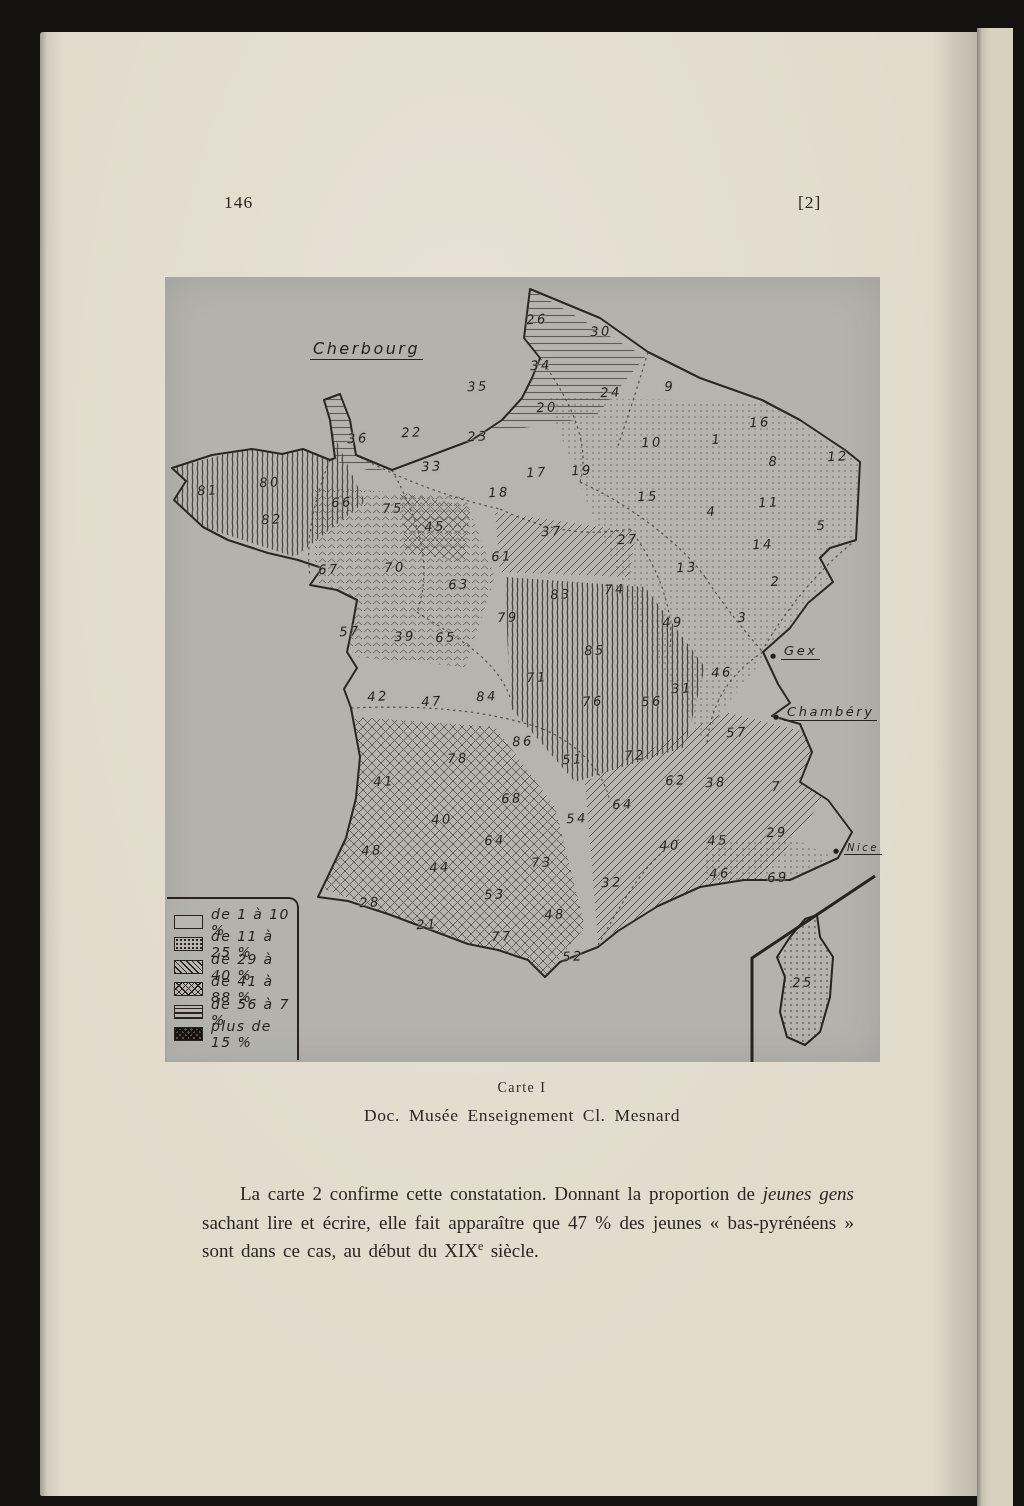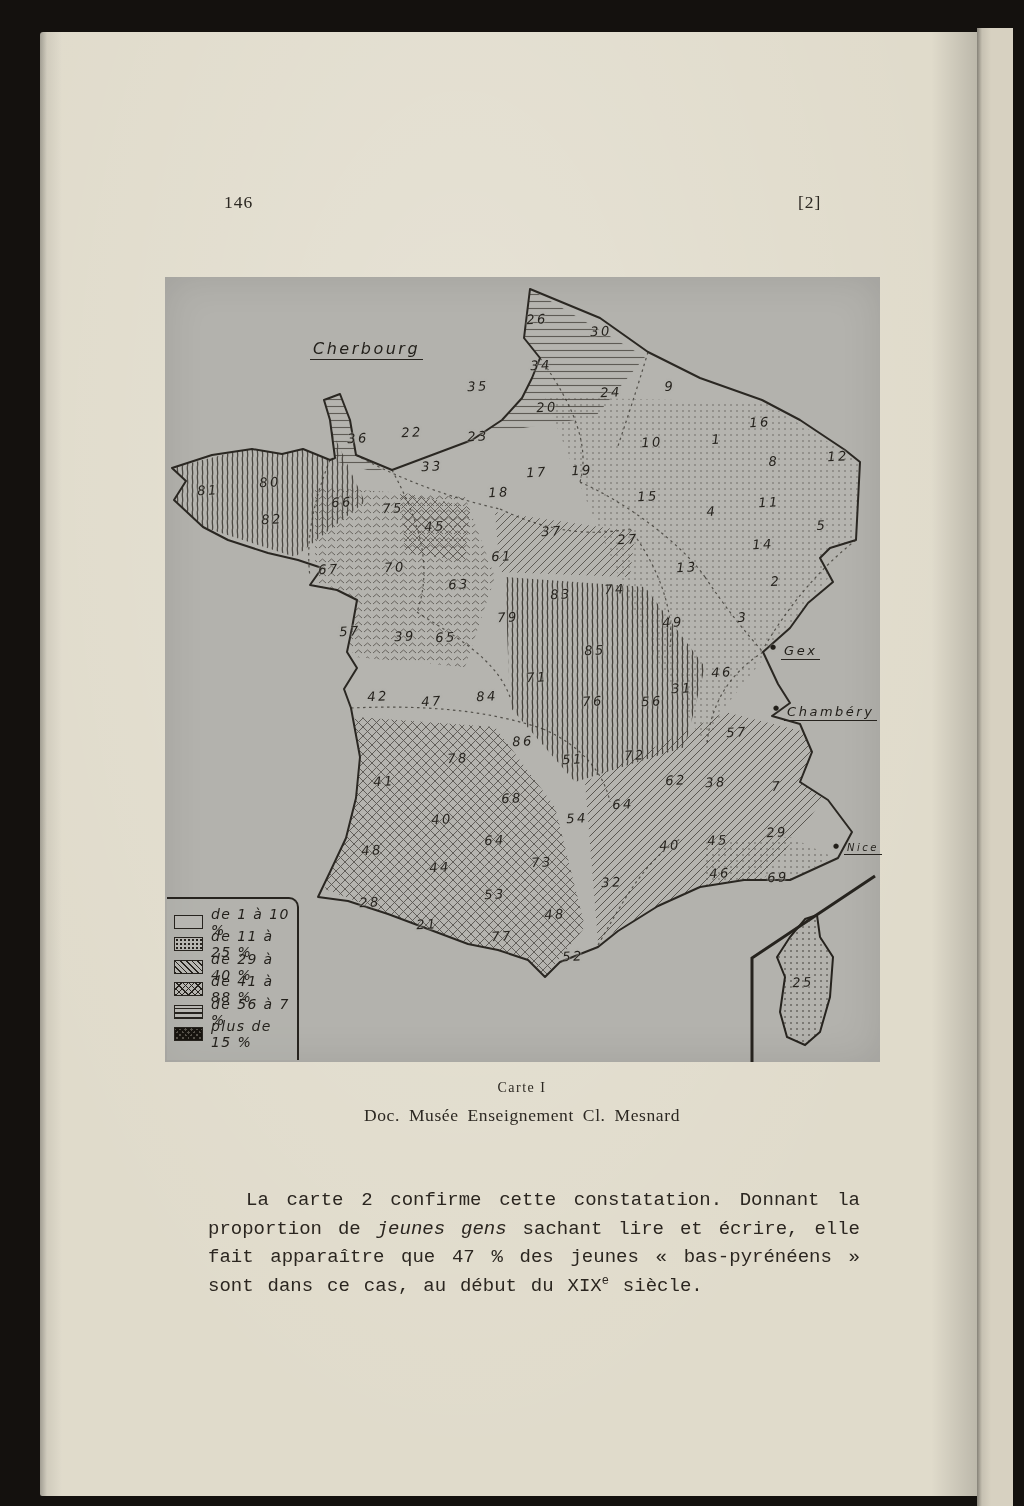--- a/index.html
+++ b/index.html
@@ -34,21 +34,21 @@
   .photo svg{position:absolute;left:0;top:0;}
 
   .numbers-layer,.labels-layer{position:absolute;left:0;top:0;width:715px;height:785px;pointer-events:none;}
   .dept-num{
     position:absolute;transform:translate(-50%,-55%) rotate(-3deg);
     font-family:"DejaVu Sans",sans-serif;font-style:italic;
     font-size:13px;letter-spacing:2.5px;color:#26231e;white-space:nowrap;
     text-shadow:0 0 2px rgba(179,178,173,.95),0 0 3px rgba(179,178,173,.9);
   }
   .map-label{
-    position:absolute;display:flex;align-items:flex-start;gap:5px;white-space:nowrap;
+    position:absolute;display:flex;align-items:flex-end;gap:5px;white-space:nowrap;
     font-family:"DejaVu Sans",sans-serif;font-style:italic;color:#221f1a;
     text-shadow:0 0 2px rgba(179,178,173,.9);
   }
   .map-label .lbl{border-bottom:1.6px solid #26231e;padding:0 3px 1px 3px;letter-spacing:2.5px;}
   .map-label .dot{font-style:normal;font-size:11px;}
 
   .legend{
     position:absolute;left:2px;top:620px;width:132px;height:163px;
     border-top:2.5px solid #26231e;border-right:2.5px solid #26231e;
     border-radius:0 10px 0 0;
@@ -63,22 +63,22 @@
   .sw-horiz{background-image:repeating-linear-gradient(0deg,#26231e 0 1.4px,rgba(0,0,0,0) 1.4px 4.3px);}
   .sw-dense{background-color:#56524a;background-image:repeating-linear-gradient(45deg,#17140f 0 2px,rgba(0,0,0,0) 2px 4px),repeating-linear-gradient(-45deg,#17140f 0 2px,rgba(0,0,0,0) 2px 4px);}
   .leg-label{font-family:"DejaVu Sans",sans-serif;font-style:italic;font-size:14px;letter-spacing:1.4px;color:#221f1a;}
 
   .caption{position:absolute;left:15px;top:1048px;width:934px;text-align:center;
     font-family:"Liberation Serif","DejaVu Serif",serif;color:#2c2822;}
   .caption .c1{font-size:14px;letter-spacing:1.5px;}
   .caption .c2{font-size:17.5px;margin-top:9px;word-spacing:4px;letter-spacing:.6px;}
 
   .bodytext{
-    position:absolute;left:160px;top:1146px;width:652px;margin:8px;
-    font-family:Liberation Mono, monospace;font-size:19px;line-height:28.5px;
+    position:absolute;left:160px;top:1146px;width:652px;margin:2px;
+    font-family:Liberation Serif, serif;font-size:19px;line-height:28.5px;
     color:#2b2620;text-align:justify;text-indent:38px;word-spacing:2.5px;
   }
   .bodytext sup{font-size:12px;line-height:0;}
 </style>
 </head>
 <body>
 
 <div class="stage">
   <div class="page">
 

